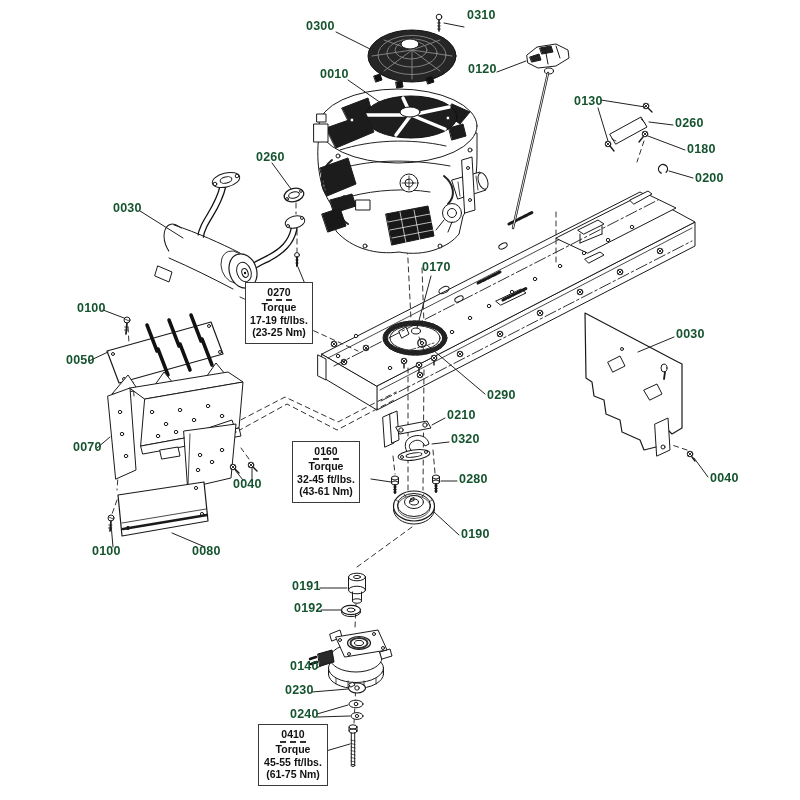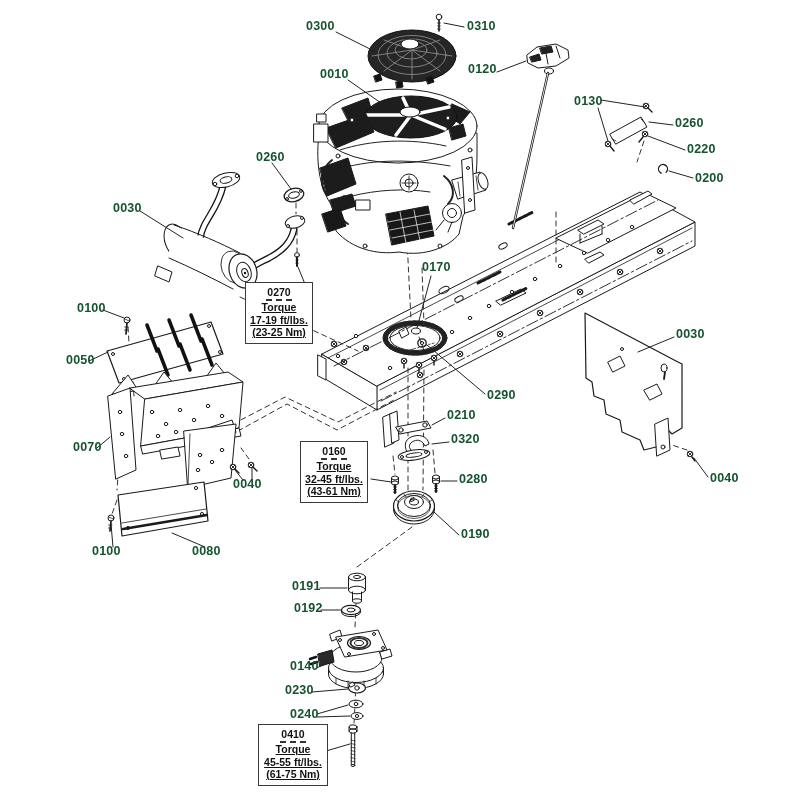--- a/index.html
+++ b/index.html
@@ -2,21 +2,21 @@
 <html><head>
 <meta charset="utf-8">
 <style>
   html,body{margin:0;padding:0;background:#fff;}
   .stage{position:relative;width:800px;height:800px;background:#fff;overflow:hidden;
          font-family:"Liberation Sans",sans-serif;}
   .stage svg{position:absolute;left:0;top:0;}
   .label{position:absolute;font-weight:bold;font-size:12.5px;color:#14532d;letter-spacing:.2px;
          white-space:nowrap;line-height:12px;}
   .tbox{position:absolute;border:1.5px solid #3a3a3a;background:#fff;text-align:center;
-        font-weight:bold;font-size:10.5px;color:#111;line-height:12.5px;padding:3px 2px 4px;text-decoration:underline;}
+        font-weight:bold;font-size:10.5px;color:#111;line-height:12.5px;padding:3px 2px 4px;}
   .tb-ref{display:inline-block;border-bottom:2px dashed #333;padding:0 1px 1px;line-height:12px;}
   .tb-line{white-space:nowrap;}
 </style>
 </head>
 <body>
 
 <div class="stage">
 
 <svg width="800" height="800" viewBox="0 0 800 800" fill="none" stroke="#1a1a1a" stroke-width="1" stroke-linecap="round" stroke-linejoin="round">
 <defs>
@@ -463,26 +463,26 @@
   <path d="M312,692 L348,689"></path>
   <path d="M317,714 L348,705"></path>
   <path d="M317,717 L350,716"></path>
   <path d="M305,284 L298,267"></path>
   <path d="M371,479 L391,482"></path>
   <path d="M326,751 L350,744"></path>
 </g>
 </svg>
 
 <div class="label" style="left:306px;top:20px">0300</div>
-<div class="label" style="left:467px;top:20px">0310</div>
+<div class="label" style="left:467px;top:9px">0310</div>
 <div class="label" style="left:468px;top:63px">0120</div>
 <div class="label" style="left:320px;top:68px">0010</div>
 <div class="label" style="left:574px;top:95px">0130</div>
 <div class="label" style="left:675px;top:117px">0260</div>
-<div class="label" style="left:687px;top:143px">0220</div>
+<div class="label" style="left:687px;top:143px">0180</div>
 <div class="label" style="left:695px;top:172px">0200</div>
 <div class="label" style="left:256px;top:151px">0260</div>
 <div class="label" style="left:113px;top:202px">0030</div>
 <div class="label" style="left:676px;top:328px">0030</div>
 <div class="label" style="left:710px;top:472px">0040</div>
 <div class="label" style="left:422px;top:261px">0170</div>
 <div class="label" style="left:487px;top:389px">0290</div>
 <div class="label" style="left:447px;top:409px">0210</div>
 <div class="label" style="left:451px;top:433px">0320</div>
 <div class="label" style="left:459px;top:473px">0280</div>
@@ -498,21 +498,21 @@
 <div class="label" style="left:290px;top:660px">0140</div>
 <div class="label" style="left:285px;top:684px">0230</div>
 <div class="label" style="left:290px;top:708px">0240</div>
 
 <div class="tbox" style="left:245px;top:282px;width:62px">
   <div><span class="tb-ref">0270</span></div>
   <div class="tb-line">Torque</div>
   <div class="tb-line">17-19 ft/lbs.</div>
   <div class="tb-line">(23-25 Nm)</div>
 </div>
-<div class="tbox" style="left:300px;top:441px;width:62px">
+<div class="tbox" style="left:292px;top:441px;width:62px">
   <div><span class="tb-ref">0160</span></div>
   <div class="tb-line">Torque</div>
   <div class="tb-line">32-45 ft/lbs.</div>
   <div class="tb-line">(43-61 Nm)</div>
 </div>
 <div class="tbox" style="left:258px;top:724px;width:64px">
   <div><span class="tb-ref">0410</span></div>
   <div class="tb-line">Torque</div>
   <div class="tb-line">45-55 ft/lbs.</div>
   <div class="tb-line">(61-75 Nm)</div>

